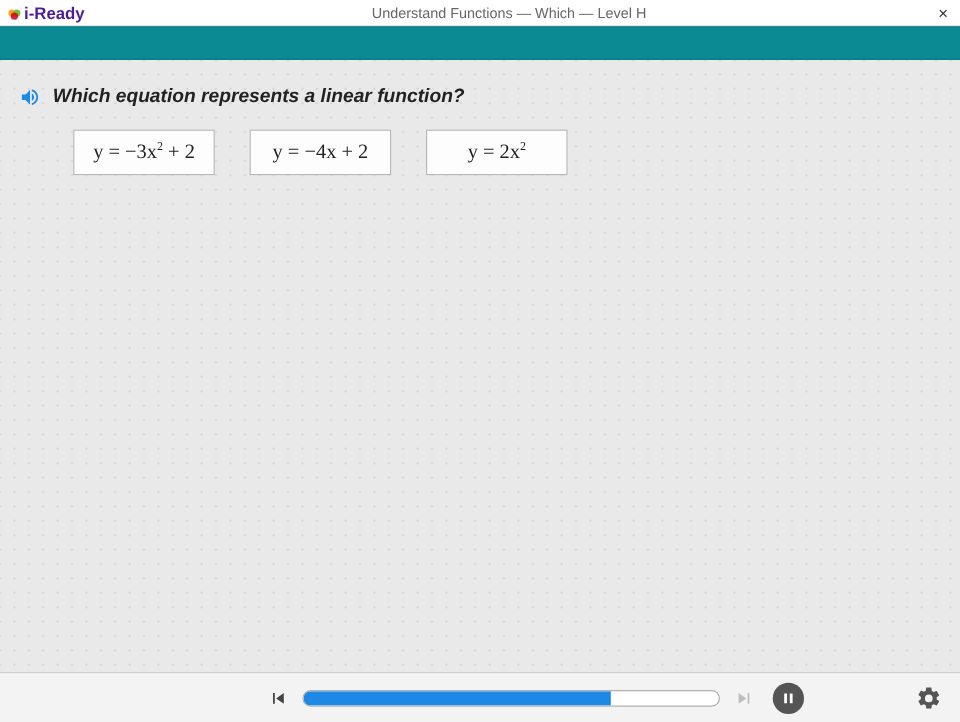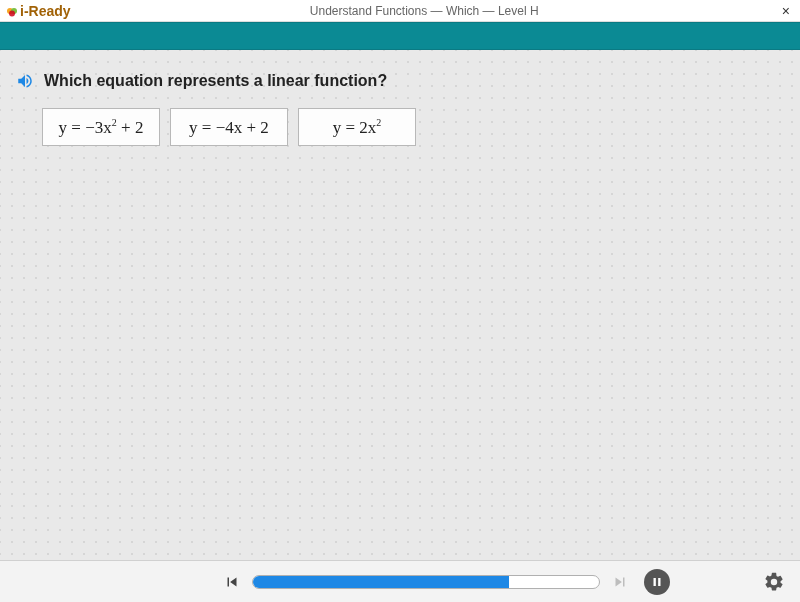--- a/index.html
+++ b/index.html
@@ -15,21 +15,21 @@
     color: #333;
     border-bottom: 1px solid #ddd;
     background: #fff;
   }
   .logo {
     display: flex;
     align-items: center;
     gap: 2px;
     font-weight: bold;
     font-size: 14px;
-    color: #a16207;
+    color: #4c1d95;
   }
   .logo-mark {
     width: 12px; height: 12px;
     display:inline-block;
   }
   .title-text {
     flex: 1;
     text-align: center;
     color: #666;
     font-size: 12px;
@@ -58,20 +58,21 @@
     background-size: 12px 12px;
     background-position: 6px 6px;
     padding: 22px 16px;
   }
 
   .question-row {
     display: flex;
     align-items: flex-start;
     gap: 10px;
     margin-bottom: 18px;
+    font-style: italic;
   }
   .audio-icon {
     color: #1e88e5;
     width: 18px; height: 18px;
     display:flex; align-items:center; justify-content:center;
   }
   .question-text {
     font-weight: bold;
     font-size: 16px;
     color: #222;
@@ -89,20 +90,21 @@
     border: 1px solid #b8b8b8;
     display: flex;
     align-items: center;
     justify-content: center;
     font-family: "Times New Roman", Georgia, serif;
     font-size: 17px;
     font-style: italic;
     color: #222;
     cursor: pointer;
     padding: 0 10px;
+    margin-left: 19px;
   }
   .option .rm { font-style: normal; }
   .option sup { font-size: 10px; vertical-align: super; font-style: normal; }
 
   
   .footer {
     height: 42px;
     background: #f3f3f3;
     border-top: 1px solid #d0d0d0;
     display: flex;

